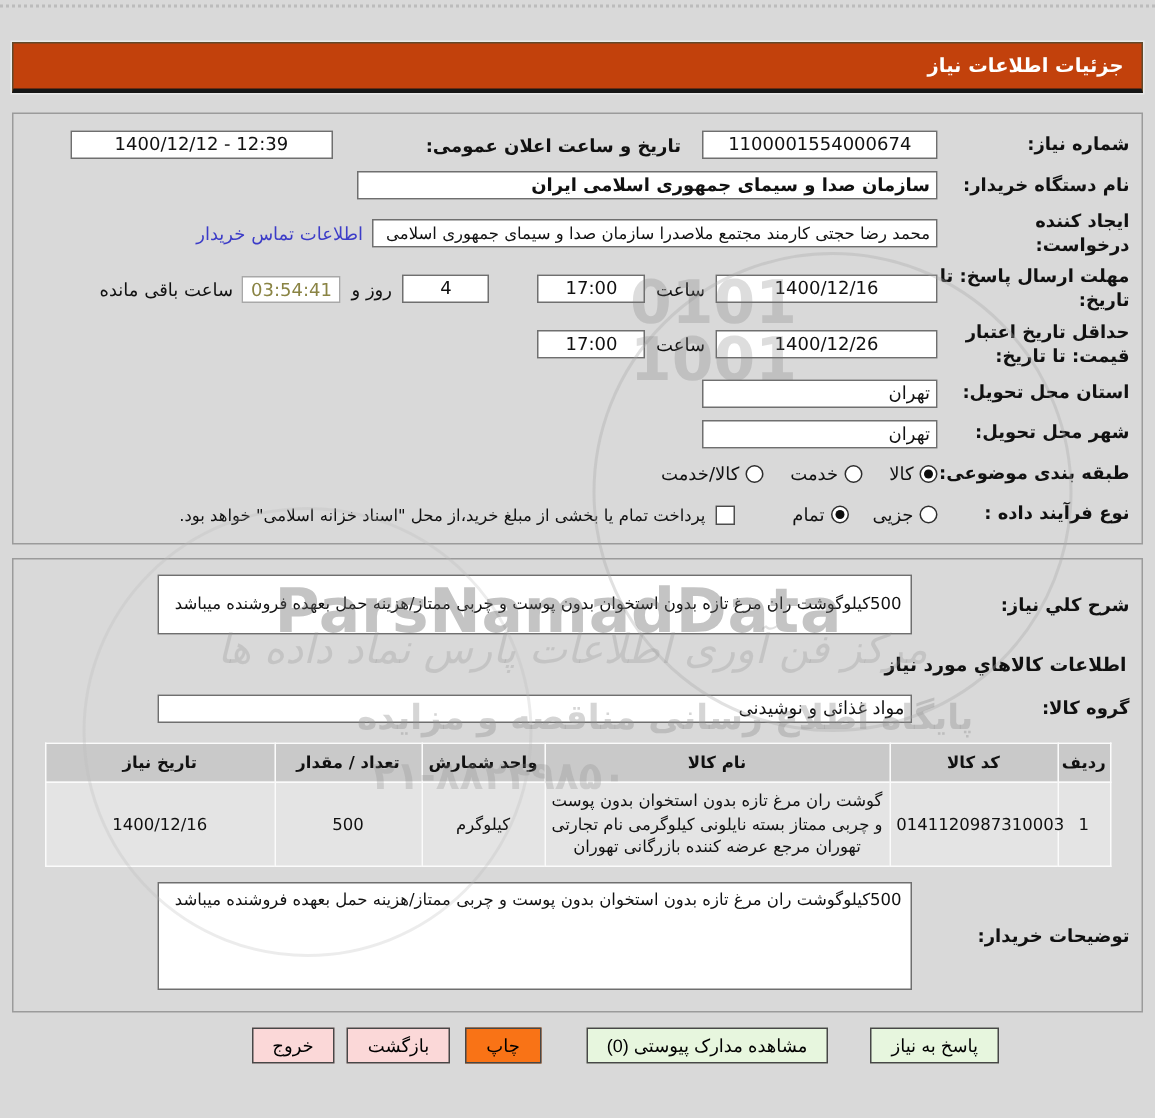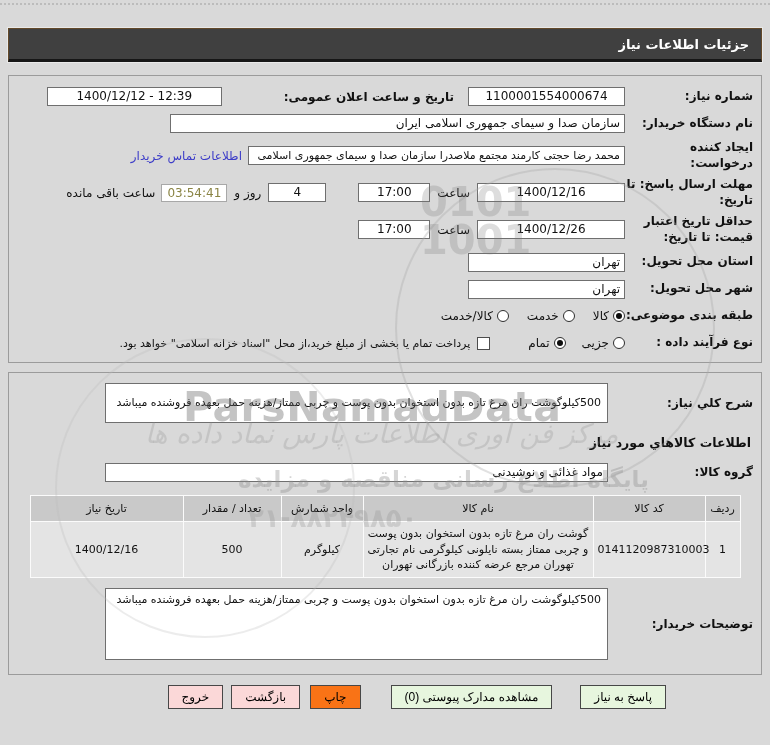--- a/index.html
+++ b/index.html
@@ -8,21 +8,21 @@
     position: relative; overflow: hidden;
     background: #d9d9d9;
     font-family: "DejaVu Sans", sans-serif;
     font-size: 12px; color: #111;
     direction: rtl;
   }
   .toprule { position: absolute; top: 3px; left: 0; right: 0; border-top: 2px dotted #bcbcbc; }
 
   .titlebar {
     margin: 28px 8px 0 8px; height: 34px; line-height: 31px;
-    background: #404040; color: #fff; font-weight: bold; font-size: 13px;
+    background: #c2410c; color: #fff; font-weight: bold; font-size: 13px;
     padding-right: 12px;
     border: 1px solid #63492a; border-bottom: 3px solid #161616;
     box-shadow: 0 0 0 1px #e9e9e9;
   }
 
   .panel { margin: 13px 8px 0 8px; border: 1px solid #9b9b9b; padding: 10px 8px 6px 8px; }
   .panel2 { margin-top: 9px; padding: 10px 8px 8px 8px; }
 
   .row { display: flex; align-items: center; margin-bottom: 6px; min-height: 21px; }
   .lbl { width: 128px; flex-shrink: 0; font-weight: bold; line-height: 1.3; }
@@ -32,21 +32,21 @@
 
   .ibox {
     background: #fff; border: 1px solid #6f6f6f; height: 19px; line-height: 17px;
     padding: 0 4px; overflow: hidden; white-space: nowrap;
   }
   .c { text-align: center; }
   .ltr { direction: ltr; }
 
   .w-need { width: 157px; }
   .w-announce { width: 175px; margin-right: 62px; }
-  .w-org { width: 455px; }
+  .w-org { width: 387px; font-weight: bold; }
   .w-req { width: 377px; font-size: 11px; }
   .w-date { width: 148px; }
   .w-time { width: 72px; }
   .w-days { width: 58px; margin-right: 32px; }
   .w-city { width: 157px; }
   .link { color: #3c3cc8; margin-right: 6px; cursor: pointer; }
   .countdown {
     display: inline-block; width: 66px; height: 18px; line-height: 17px; text-align: center;
     background: #ffffff; color: #8a8444; border: 1px solid #a8a8a8;
     direction: ltr; font-size: 12px;
@@ -66,21 +66,21 @@
     background: #fff; border: 1px solid #6f6f6f; width: 503px;
     font-size: 11px; line-height: 1.6; padding: 2px 6px; overflow: hidden;
   }
   .descbox { height: 40px; padding-top: 10px; }
   .notesbox { height: 72px; }
   .groupbox { width: 503px; }
   .sechdr { font-weight: bold; margin: 12px 2px 12px 0; font-size: 12.5px; }
 
   table.goods { width: 710px; margin: 12px auto 10px auto; border-collapse: collapse; table-layout: fixed; }
   table.goods th {
-    background: #c9c9c9; border: 1px solid #fbfbfb; font-size: 11px; font-weight: normal;
+    background: #c9c9c9; border: 1px solid #fbfbfb; font-size: 11px; font-weight: bold;
     padding: 6px 2px; text-align: center;
   }
   table.goods td {
     background: #e4e4e4; border: 1px solid #fbfbfb; font-size: 11px;
     padding: 4px 4px; text-align: center; line-height: 1.45;
   }
 
   .btnrow { display: flex; align-items: center; margin: 10px 104px 0 0; }
   .btn {
     height: 24px; line-height: 21px; border: 1px solid #474747; padding: 0 13px;

